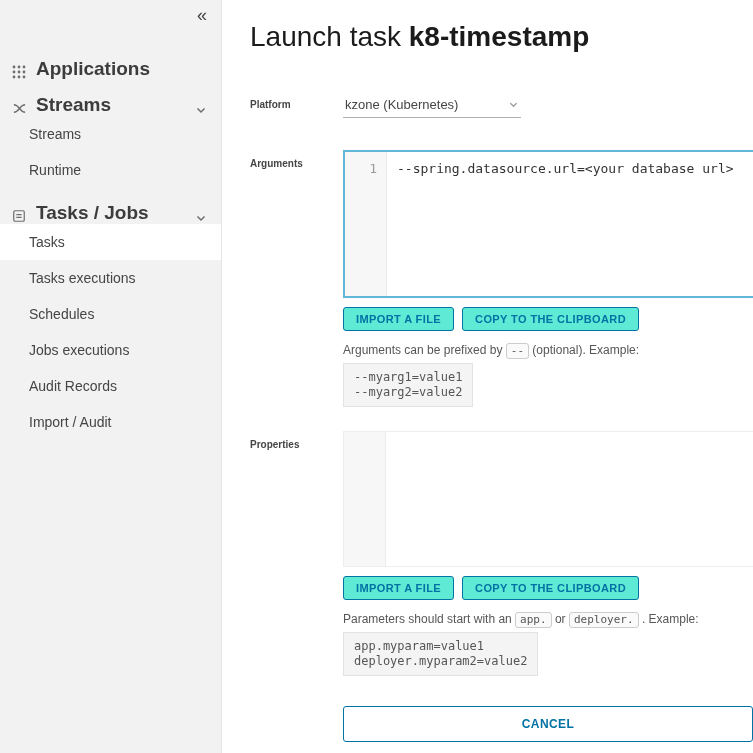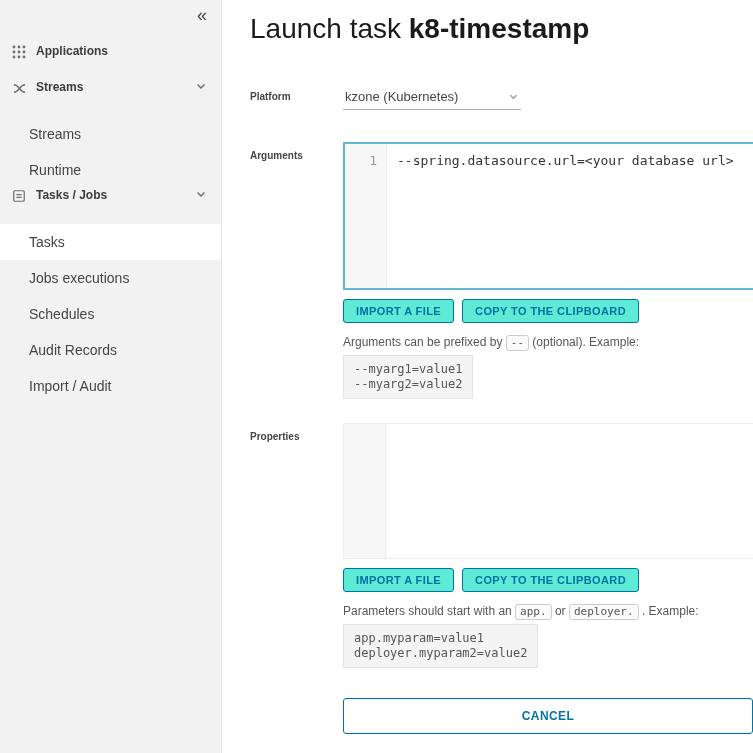--- a/index.html
+++ b/index.html
@@ -19,34 +19,34 @@
   .sb-top {
     height:30px; display:flex; justify-content:flex-end; align-items:center;
     padding:0 14px;
   }
   .collapse-glyph {
     font-size:18px; color:#454545; cursor:pointer; line-height:1;
     user-select:none;
   }
   .nav { margin-top:14px; }
   .sb-header {
-    height:36px; display:flex; align-items:flex-start; gap:9px;
+    height:36px; display:flex; align-items:flex-end; gap:9px;
     padding:0 14px 0 11px; cursor:pointer;
-    font-size:12px; font-weight:bold; color:#3c3c3c;
+    font-size:19px; font-weight:bold; color:#3c3c3c;
   }
   .sb-header .icon { width:16px; height:16px; display:flex; align-items:center; justify-content:center; }
   .sb-header .chev { margin-left:auto; display:flex; }
   .sb-child {
     height:36px; display:flex; align-items:center;
     padding-left:29px; font-size:14px; color:#454545; cursor:pointer;
   }
   .sb-child.active { background:#ffffff; }
 
   
-  .main { flex:1; background:#fff; padding:12px 0 0 28px; overflow:hidden; }
+  .main { flex:1; background:#fff; padding:20px 0 0 28px; overflow:hidden; }
   h1 {
     margin:0; font-size:28px; line-height:34px; font-weight:normal; color:#1b1b1b;
   }
   h1 .tname { font-weight:bold; }
 
   .form-row { display:flex; align-items:flex-start; }
   .row-platform { margin-top:42px; }
   .row-arguments { margin-top:32px; }
   .row-properties { margin-top:24px; }
   .flabel {
@@ -163,22 +163,23 @@
         </svg>
       </span>
       <span>Tasks / Jobs</span>
       <span class="chev">
         <svg width="12" height="12" viewBox="0 0 12 12" fill="none" stroke="#6e6e6e" stroke-width="1.5">
             <path d="M2.5 4.5 L6 8 L9.5 4.5"></path>
           </svg>
       </span>
     </div>
     <div class="sb-child active">Tasks</div>
+    <div class="sb-child">Tasks executions</div>
+    <div class="sb-child">Schedules</div>
     <div class="sb-child">Jobs executions</div>
-    <div class="sb-child">Schedules</div>
 
     <div class="sb-child">Audit Records</div>
     <div class="sb-child">Import / Audit</div>
 
   </nav>
 </aside>
 
 <main class="main">
 
   <h1><span>Launch task</span> <span class="tname">k8-timestamp</span></h1>

